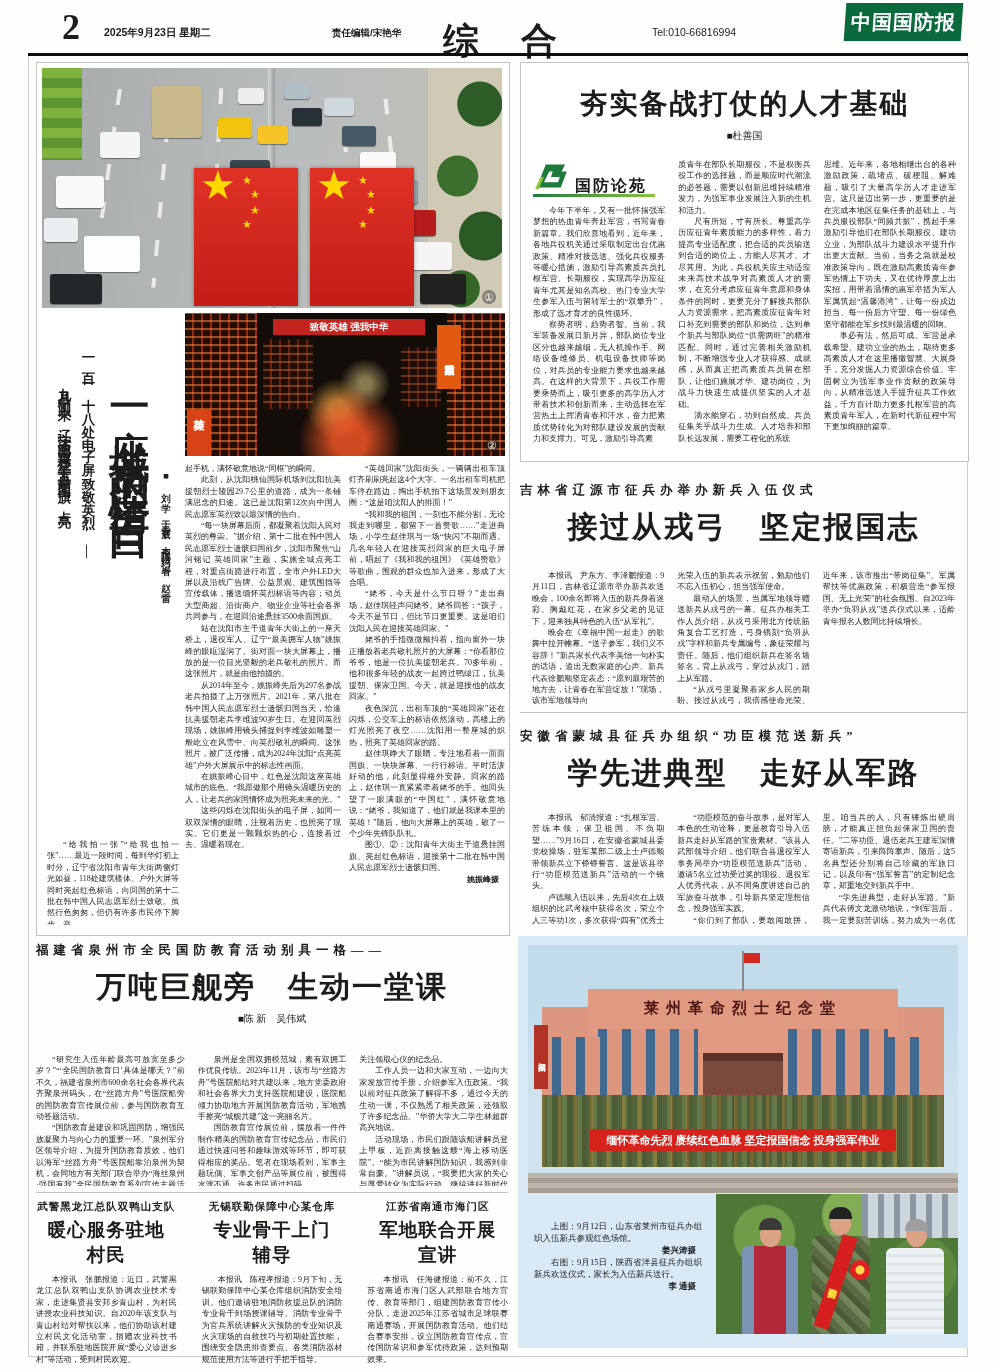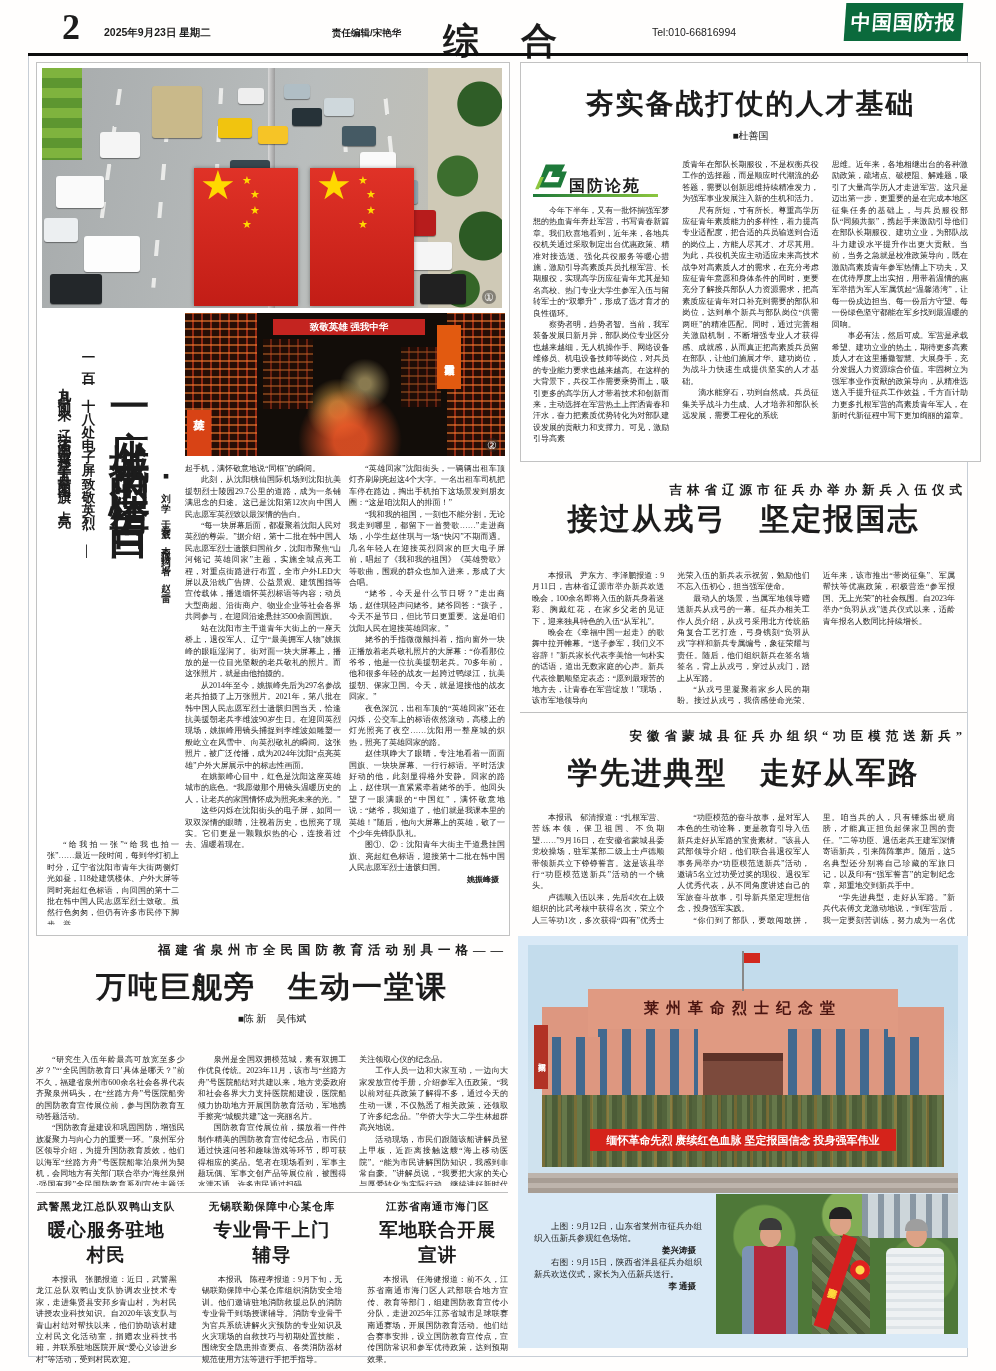--- a/index.html
+++ b/index.html
@@ -68,26 +68,26 @@
              background:radial-gradient(circle at 50% 85%,rgba(255,90,40,.8) 0 14%,transparent 45%),
                         radial-gradient(circle at 42% 55%,rgba(255,190,80,.65) 0 8%,transparent 30%),
                         radial-gradient(circle at 60% 30%,rgba(255,230,150,.5) 0 5%,transparent 22%); }
 
   
   .oped-title { position:absolute; left:0; right:0; top:22px; text-align:center; font-size:28px; font-weight:900;
                 font-family:"Liberation Sans",sans-serif; letter-spacing:2px; }
   .oped-byline { position:absolute; left:0; right:0; top:66px; text-align:center; font-size:10px; }
   .cols3 { position:absolute; left:12px; right:12px; display:flex; gap:13px; }
   .cols3 > div { flex:1; }
-  .oped-logo { display:flex; align-items:flex-end; margin:2px 0 3px; }
+  .oped-logo { display:flex; align-items:flex-end; gap:6px; margin:2px 0 3px; }
   .oped-logo-label { font-family:"Liberation Sans",sans-serif; font-weight:900; font-size:16px; letter-spacing:2px; }
   .logo-rule { height:3px; background:linear-gradient(90deg,#1e7a3a,#8cc63f); width:92%; margin:2px 0 8px; }
 
   
-  .kicker { text-align:right; font-size:12.5px; font-weight:bold; letter-spacing:5px; }
+  .kicker { text-align:left; font-size:12.5px; font-weight:bold; letter-spacing:5px; }
   .big-title { text-align:center; font-size:30px; font-weight:900; font-family:"Liberation Serif",serif; letter-spacing:2px; }
   .sub-byline { text-align:center; font-size:10px; margin-top:4px; }
   .rule-h { position:absolute; height:1px; background:#bfbfbf; }
 
   
   .briefs { position:absolute; left:36px; top:1200px; width:472px; display:flex; gap:25px; }
   .brief { flex:1; }
   .brief .bk { text-align:center; font-size:10.5px; font-weight:bold; letter-spacing:1px; }
   .brief .bt { text-align:center; font-size:18.5px; font-weight:900; font-family:"Liberation Sans",sans-serif; margin:3px 5px 7px; letter-spacing:1px; }
 
@@ -242,21 +242,21 @@
           <p>“姥爷，今天是什么节日呀？”走出商场，赵佳琪轻声问姥爷。姥爷回答：“孩子，今天不是节日，但比节日更重要。这是咱们沈阳人民在迎接英雄回家。”</p>
           <p>姥爷的手指微微颤抖着，指向窗外一块正播放着老兵敬礼照片的大屏幕：“你看那位爷爷，他是一位抗美援朝老兵。70多年前，他和很多年轻的战友一起跨过鸭绿江，抗美援朝、保家卫国。今天，就是迎接他的战友回家。”</p>
           <p>夜色深沉，出租车顶的“英雄回家”还在闪烁，公交车上的标语依然滚动，高楼上的灯光照亮了夜空……沈阳用一整座城的炽热，照亮了英雄回家的路。</p>
           <p>赵佳琪睁大了眼睛，专注地看着一面面国旗、一块块屏幕、一行行标语。平时活泼好动的他，此刻显得格外安静。回家的路上，赵佳琪一直紧紧牵着姥爷的手。他回头望了一眼满眼的“中国红”，满怀敬意地说：“姥爷，我知道了，他们就是我课本里的英雄！”随后，他向大屏幕上的英雄，敬了一个少年先锋队队礼。</p>
           <p>图①、②：沈阳青年大街主干道悬挂国旗、亮起红色标语，迎接第十二批在韩中国人民志愿军烈士遗骸归国。</p>
         </div>
       <div class="credit">姚振峰摄</div>
     </div>
   </div>
 
-  <div class="box" style="left:520px;top:62px;width:447px;height:398px;padding-left:12px;">
+  <div class="box" style="left:520px;top:62px;width:447px;height:398px;">
     <div class="oped-title">夯实备战打仗的人才基础</div>
     <div class="oped-byline">■杜善国</div>
     <div class="cols3" style="top:96px;bottom:10px;">
       <div class="body-text">
         <div class="oped-logo">
           <svg width="36" height="30" viewBox="0 0 40 34">
             <path d="M4 30 L14 4 L36 4 L32 12 L18 12 L12 24 L28 24 L30 18 L20 18 L22 12 L38 12 L31 30 Z" fill="#1e7a3a"></path>
             <path d="M2 32 L8 18 L12 18 L6 32 Z" fill="#8cc63f"></path>
           </svg>
           <span class="oped-logo-label">国防论苑</span>
@@ -278,21 +278,21 @@
           <div>
             <p>思维。近年来，各地相继出台的各种激励政策，疏堵点、破梗阻、解难题，吸引了大量高学历人才走进军营。这只是迈出第一步，更重要的是在完成本地区征集任务的基础上，与兵员服役部队“同频共振”，携起手来激励引导他们在部队长期服役、建功立业，为部队战斗力建设水平提升作出更大贡献。当前，当务之急就是校准政策导向，既在激励高素质青年参军热情上下功夫，又在优待厚度上出实招，用带着温情的惠军举措为军人军属筑起“温馨港湾”，让每一份戍边担当、每一份后方守望、每一份绿色坚守都能在军乡找到最温暖的回响。</p>
             <p>事必有法，然后可成。军营是承载希望、建功立业的热土，期待更多高素质人才在这里播撒智慧、大展身手，充分发掘人力资源综合价值。牢固树立为强军事业作贡献的政策导向，从精准选送入手提升征兵工作效益，千方百计助力更多扎根军营的高素质青年军人，在新时代新征程中写下更加绚丽的篇章。</p>
           </div>
         </div>
     </div>
   </div>
 
   <div style="position:absolute;left:520px;top:468px;width:447px;height:242px;">
     <div class="kicker" style="margin-top:14px;">吉林省辽源市征兵办举办新兵入伍仪式</div>
-    <div class="big-title" style="">接过从戎弓　坚定报国志</div>
+    <div class="big-title" style="margin-top:8px;">接过从戎弓　坚定报国志</div>
     <div class="cols3" style="top:102px;bottom:6px;">
       <div class="body-text">
           <div>
             <p>本报讯　尹东方、李泽鹏报道：9月11日，吉林省辽源市举办新兵欢送晚会，100余名即将入伍的新兵身着迷彩、胸戴红花，在家乡父老的见证下，迎来独具特色的入伍“从军礼”。</p>
             <p>晚会在《幸福中国一起走》的歌舞中拉开帷幕。“送子参军，我们义不容辞！”新兵家长代表李美怡一句朴实的话语，道出无数家庭的心声。新兵代表徐鹏顺坚定表态：“愿到最艰苦的地方去，让青春在军营绽放！”现场，该市军地领导向</p>
           </div>
         </div>
       <div class="body-text cont">
           <div>
             <p>光荣入伍的新兵表示祝贺，勉励他们不忘入伍初心，担当强军使命。</p>

